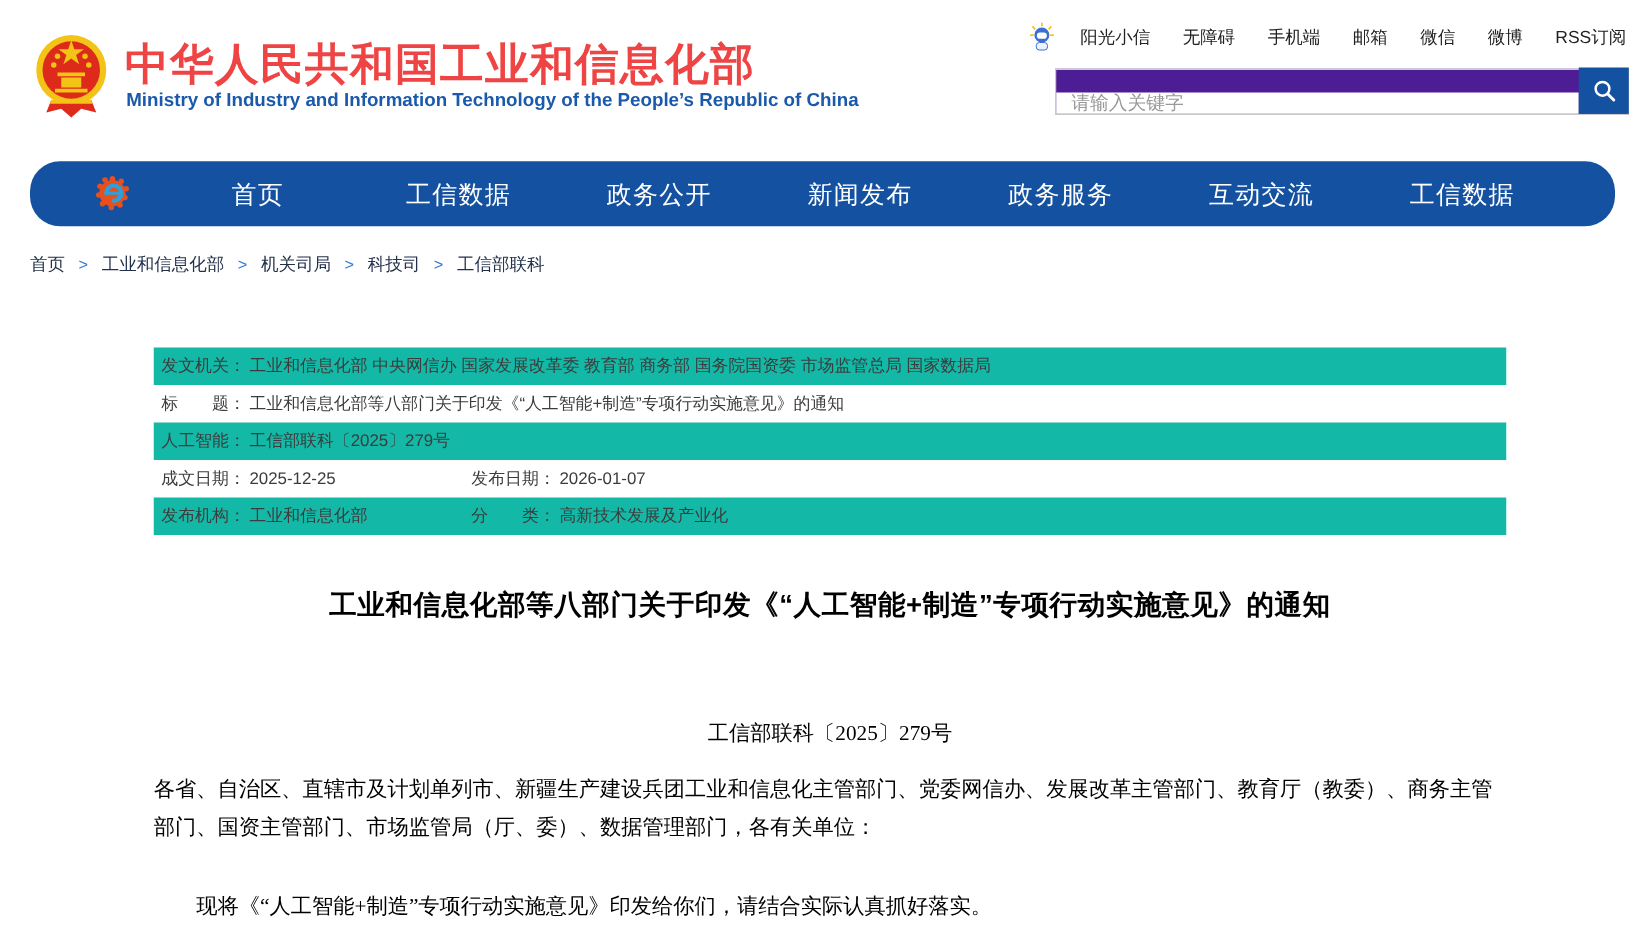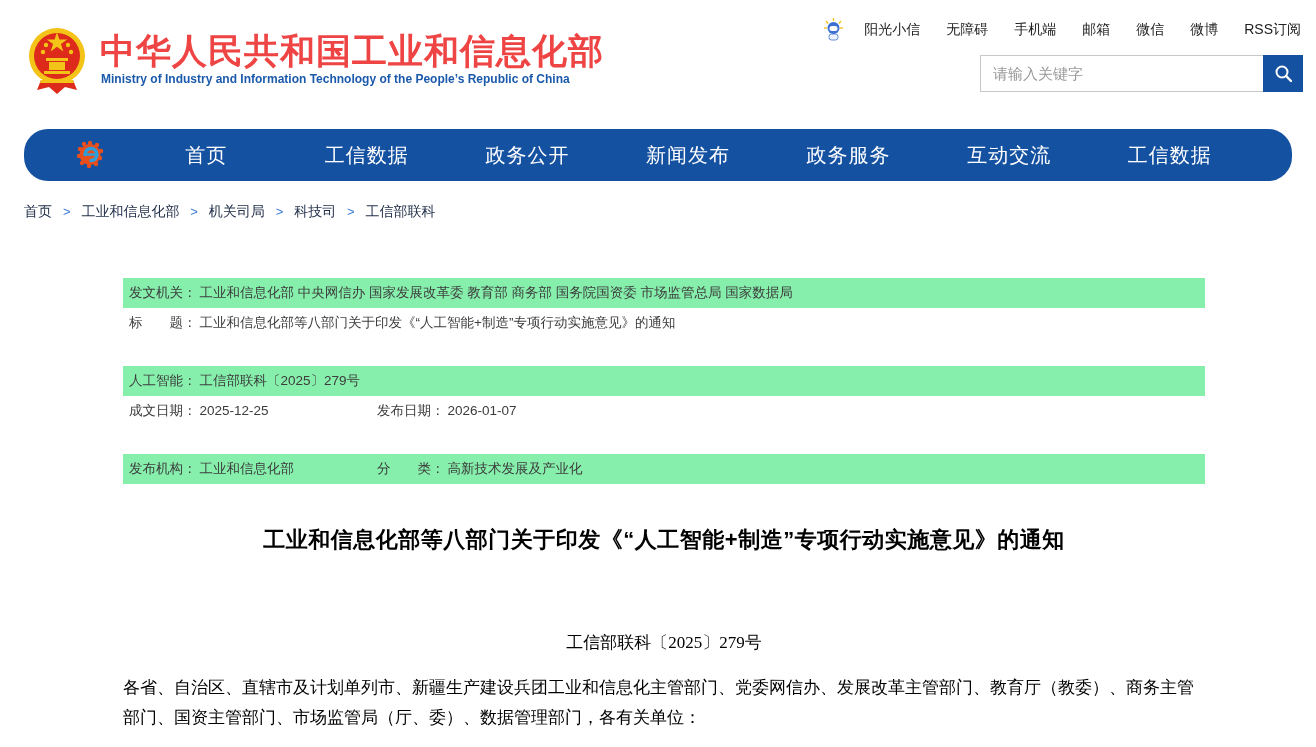--- a/index.html
+++ b/index.html
@@ -4,28 +4,28 @@
 <style>
   * { margin:0; padding:0; box-sizing:border-box; }
   html,body { width:1316px; height:747px; background:#ffffff; overflow:hidden;
     font-family:"Liberation Sans", sans-serif; }
 
   
   .header { position:relative; height:115px; background:#fff; }
   .emblem { position:absolute; left:27px; top:24px; width:60px; height:72px; }
   .site-title { position:absolute; left:100px; top:28px; font-size:35px; font-weight:bold;
     color:#ef4444; letter-spacing:1px; white-space:nowrap; }
-  .site-subtitle { position:absolute; left:101px; top:72px; font-size:12px; font-weight:bold;
+  .site-subtitle { position:absolute; left:101px; top:72px; font-size:15px; font-weight:bold;
     color:#1b5aab; white-space:nowrap; }
   .quick-links { position:absolute; top:18px; right:15px; display:flex; align-items:center;
     gap:26px; font-size:14px; color:#222; }
   .quick-links a { color:#222; text-decoration:none; white-space:nowrap; }
   .mascot { width:21px; height:23px; display:inline-block; margin-right:-6px; }
-  .search-bar { position:absolute; top:55px; right:13px; width:323px; height:37px;
-    border:1px solid #c9c9c9; display:flex; background:#4c1d95; }
+  .search-bar { position:absolute; top:55px; right:13px; width:459px; height:37px;
+    border:1px solid #c9c9c9; display:flex; background:#4c1d95;align-items:flex-end; }
   .search-bar input { flex:1; border:none; outline:none; padding:0 12px; font-size:15px;
     color:#333; font-family:"Liberation Sans",sans-serif; }
   .search-bar input::placeholder { color:#999; }
   .search-btn { width:40px; height:37px; margin:-1px -1px 0 0; border:none; background:#1451a0;
     cursor:pointer; display:flex; align-items:center; justify-content:center; }
 
   
   .nav { margin:14px 24px 0 24px; height:52px; background:#1451a0; border-radius:24px;
     display:flex; align-items:center; padding:0 42px 0 52px; }
   .nav-logo { width:32px; height:34px; margin-right:18px; flex:0 0 auto; }
@@ -34,21 +34,21 @@
 
   
   .breadcrumb { margin:22px 0 0 24px; font-size:14px; color:#23304a; height:17px; }
   .breadcrumb a { color:#23304a; text-decoration:none; }
   .breadcrumb .sep { color:#3a7bd5; margin:0 7px; font-size:13px; }
 
   
   .content { width:1082px; margin-left:123px; }
   .meta-table { margin-top:58px; font-size:13.5px; color:#3c3c3c; }
   .meta-row { display:flex; align-items:center; height:30px; padding-left:6px; }
-  .meta-row.alt { background:#86efac;margin-top:28px; }
+  .meta-row.alt { background:#14b8a6; }
   .meta-cell { white-space:nowrap; overflow:hidden; }
   .meta-cell.fixed { width:248px; flex:0 0 auto; }
   .meta-cell .lbl { margin-right:3px; }
 
   
   .doc-title { margin-top:41px; text-align:center; font-size:22px; font-weight:bold;
     color:#000; letter-spacing:0.5px; }
   .doc-number { margin-top:76px; text-align:center; font-size:17px; color:#000;
     font-family:"Liberation Serif", serif; }
   .doc-body { font-family:"Liberation Serif", serif; font-size:17px; line-height:30px; color:#000; }

